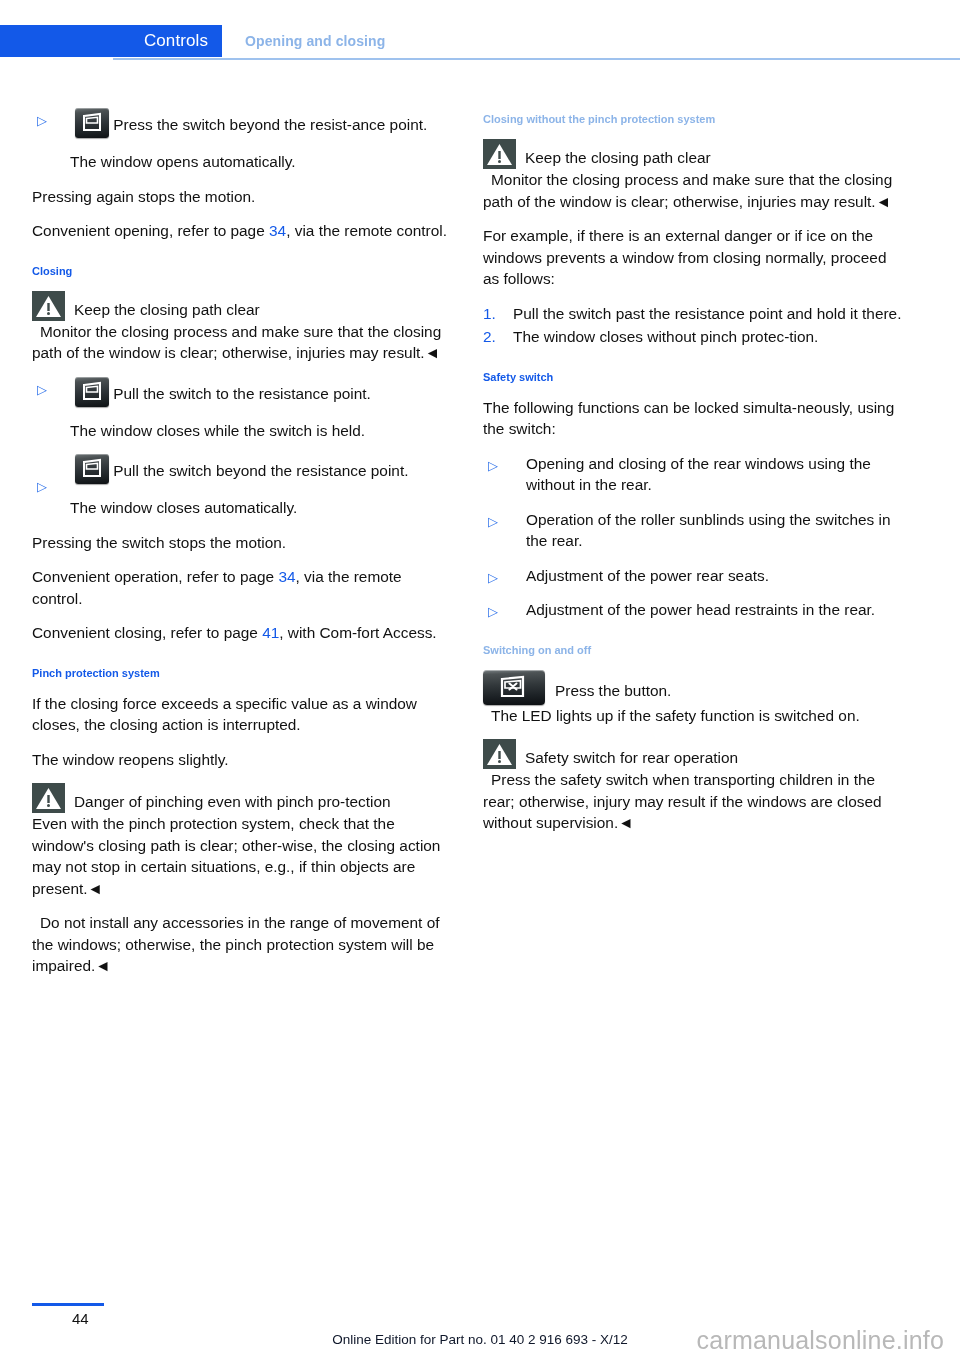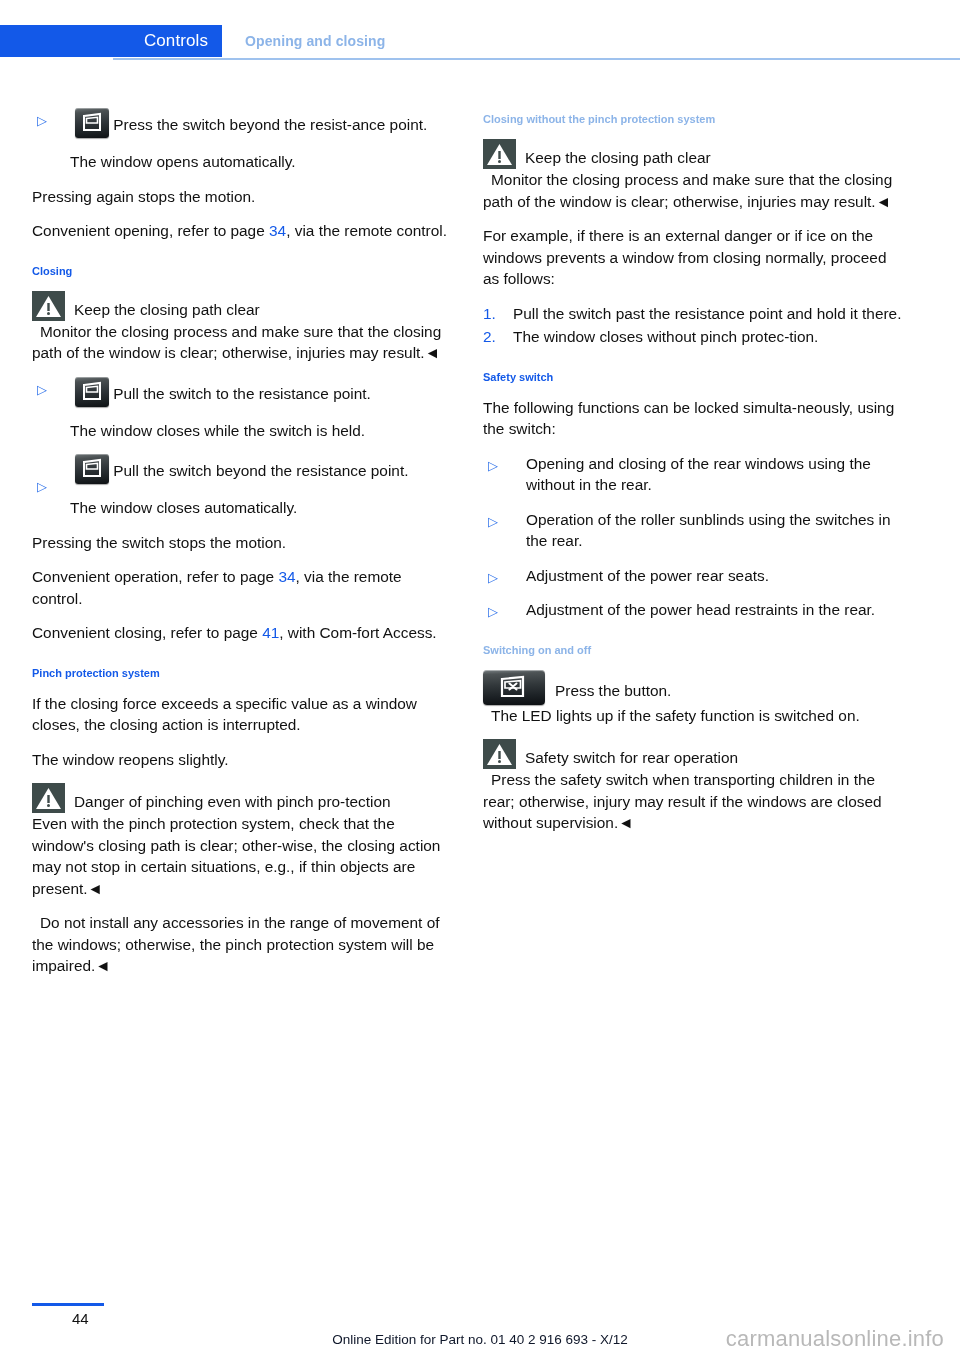--- a/index.html
+++ b/index.html
@@ -125,21 +125,21 @@
   .page-no{
     position:absolute;left:72px;top:1310px;
     font-size:15px;color:#111;
   }
   .footer-center{
     position:absolute;left:0;top:1332px;width:960px;
     text-align:center;font-size:13.5px;color:#0f172a;
   }
   .watermark{
     position:absolute;right:16px;top:1326px;
-    font-size:22px;color:#b8b8b8;
+    font-size:25px;color:#b8b8b8;
     letter-spacing:.2px;
   }
 </style>
 </head>
 <body>
 
 <div class="header">
   <div class="header-tab">Controls</div>
   <div class="header-section">Opening and closing</div>
   <div class="header-rule"></div>

